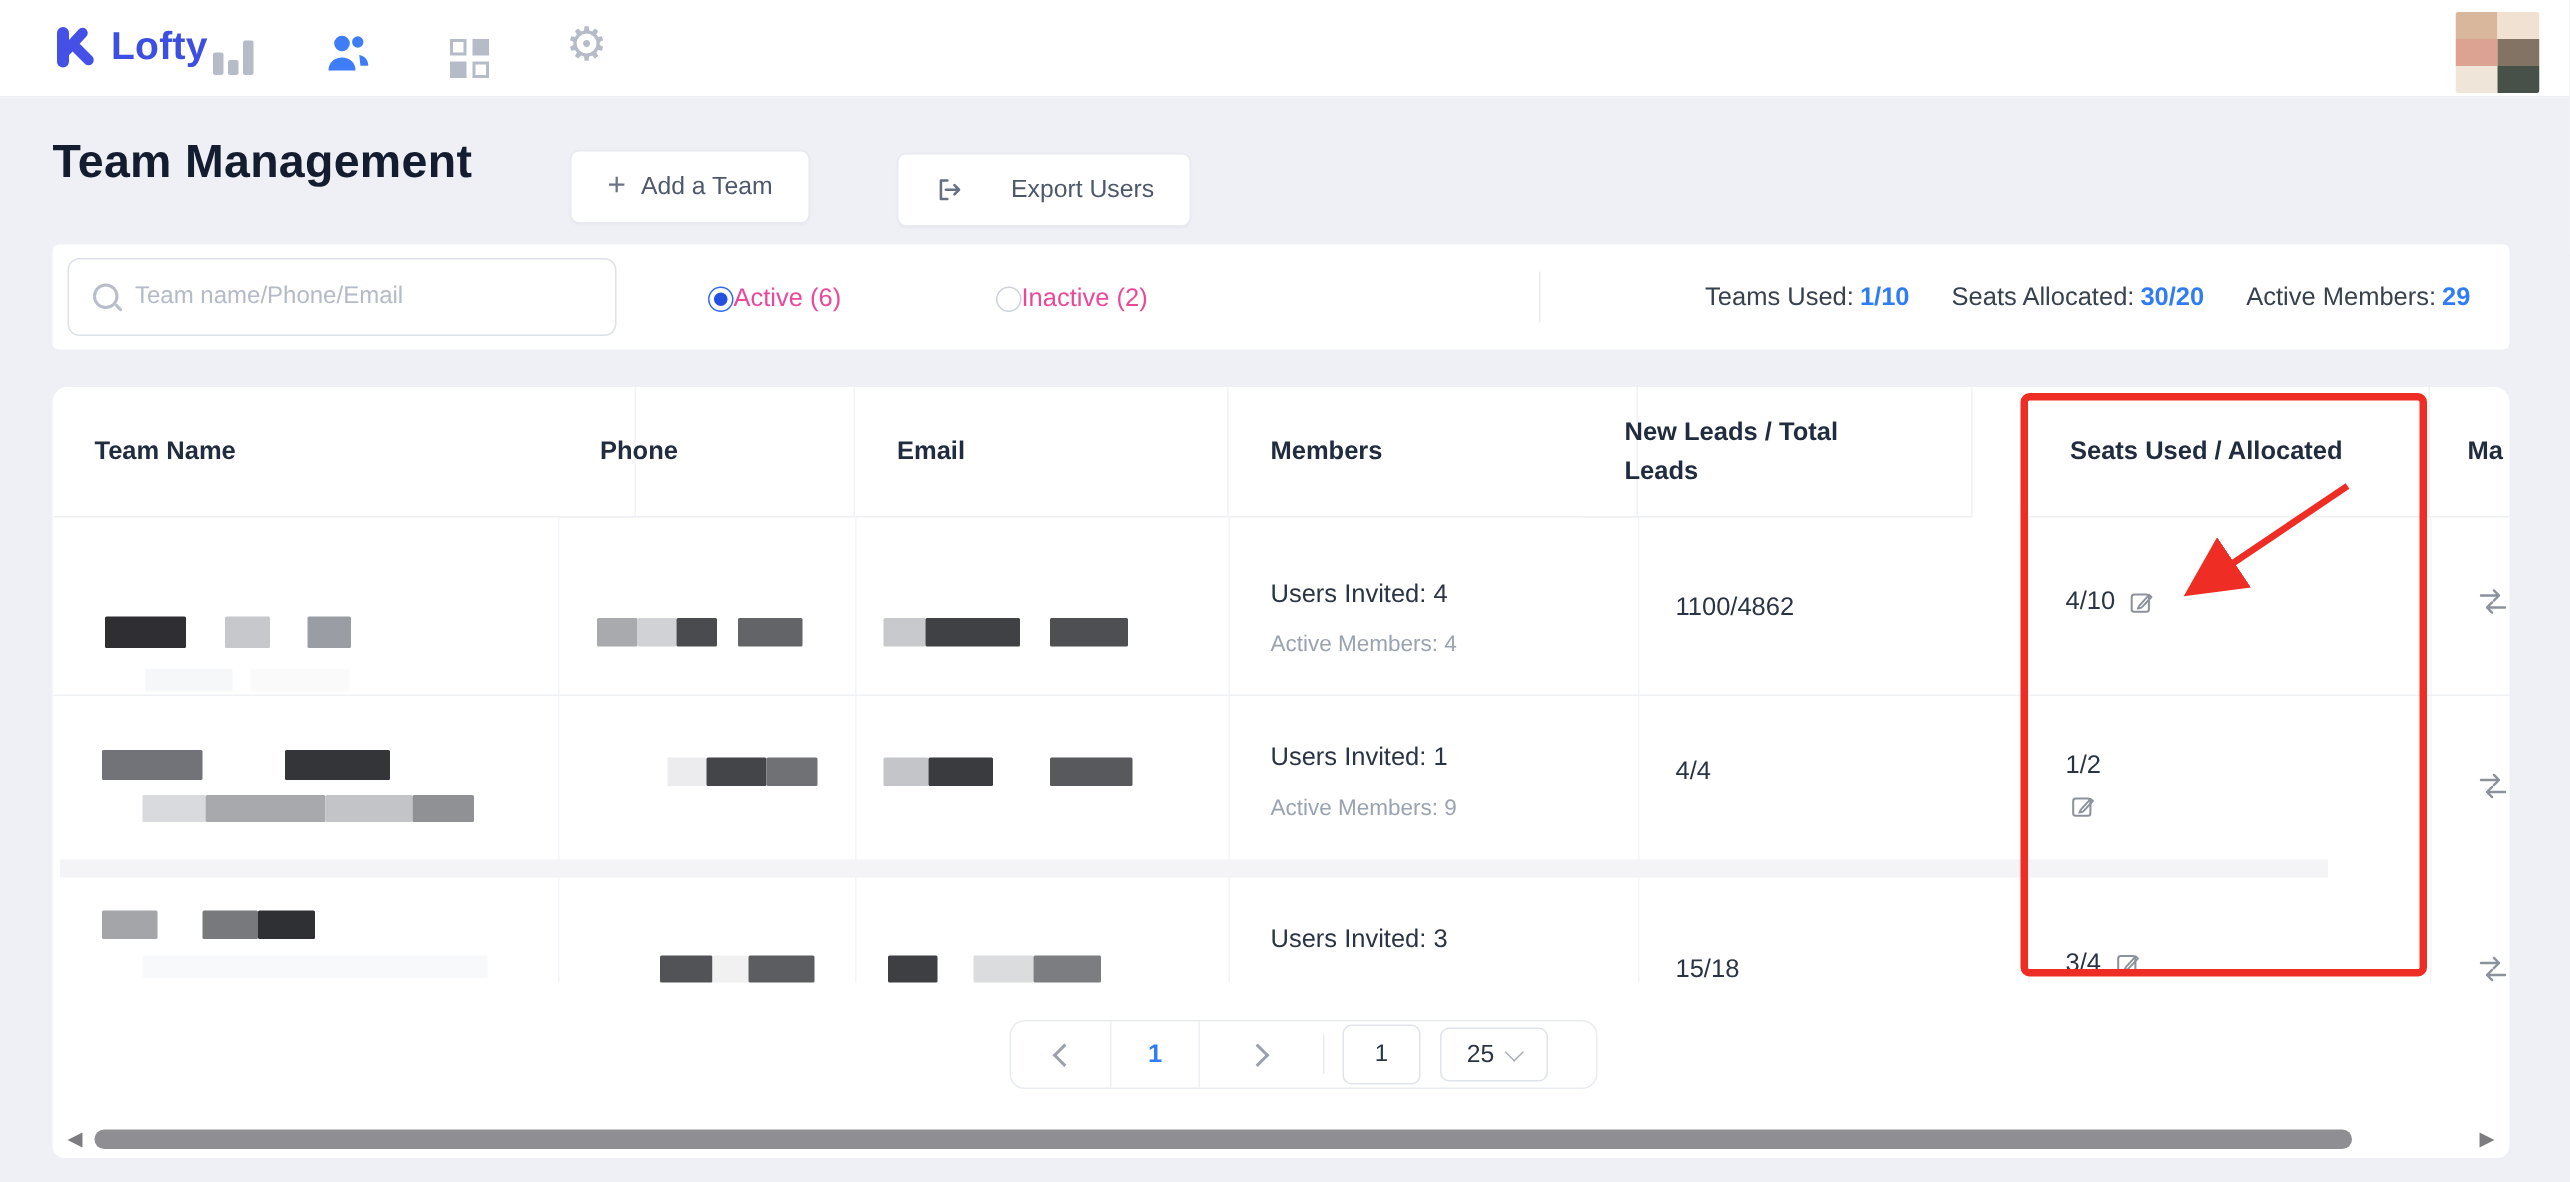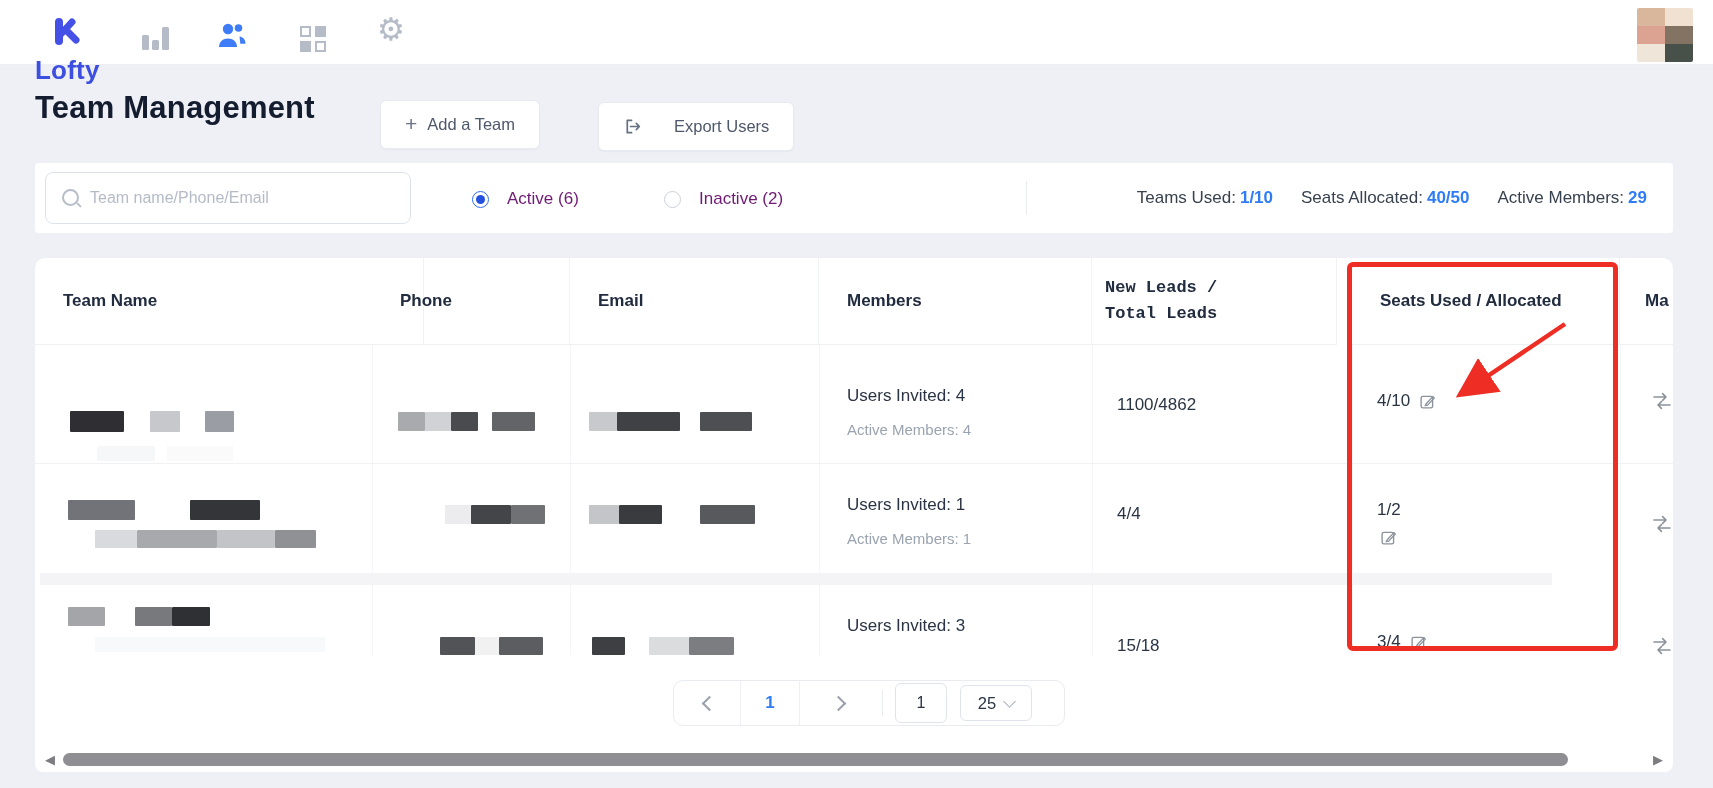--- a/index.html
+++ b/index.html
@@ -2,21 +2,21 @@
 <html><head>
 <meta charset="utf-8">
 <style>
   html,body{margin:0;padding:0;background:#eef0f6;}
   .stage{position:relative;width:1713px;height:788px;background:#eef0f6;overflow:hidden;
          font-family:"Liberation Sans","DejaVu Sans",sans-serif;color:#2a3444;}
   .abs{position:absolute;}
   i.rb{position:absolute;display:block;border-radius:1px;}
   
   .navbar{left:0;top:0;width:1713px;height:64px;background:#fff;border-bottom:1px solid #edeff3;}
-  .logo{left:35px;top:14px;display:flex;align-items:center;gap:9px;flex-direction:column;}
+  .logo{left:35px;top:14px;display:flex;align-items:center;gap:9px;}
   .logo-text{font-size:26px;font-weight:800;color:#3d4fe0;letter-spacing:.2px;}
   .nav-ic{width:34px;height:34px;display:flex;align-items:flex-end;justify-content:center;cursor:pointer;}
   .bars{display:flex;align-items:flex-end;gap:3px;}
   .bars b{display:block;width:7px;background:#b5bcc7;border-radius:1.5px;}
   .grid4{display:grid;grid-template-columns:11px 11px;grid-template-rows:11px 11px;gap:4px;}
   .grid4 b{display:block;box-sizing:border-box;}
   .g-out{border:2.5px solid #b5bcc7;background:#fff;}
   .g-fill{background:#b5bcc7;}
   .gear{font-size:31px;color:#b5bcc7;line-height:34px;}
   .avatar{left:1637px;top:8px;width:56px;height:54px;display:grid;border-radius:2px;overflow:hidden;
@@ -28,21 +28,21 @@
   .plus{font-size:21px;color:#6b7587;font-weight:400;margin-top:-2px;}
   
   .filter-card{left:35px;top:163px;width:1638px;height:70px;background:#fff;border-radius:4px;}
   .search{left:10px;top:9px;width:366px;height:52px;border:1px solid #dde2ea;border-radius:8px;box-sizing:border-box;background:#fff;}
   .search input{position:absolute;left:42px;top:1px;width:310px;height:46px;border:none;outline:none;
         font-size:16px;color:#333c4c;font-family:inherit;background:transparent;}
   .search input::placeholder{color:#b4bbc7;}
   .mag{position:absolute;left:16px;top:16px;width:13px;height:13px;border:2px solid #b7bec9;border-radius:50%;}
   .mag:after{content:"";position:absolute;left:12px;top:13px;width:6px;height:2px;background:#b7bec9;
         transform:rotate(45deg);border-radius:1px;}
-  .radio{display:flex;align-items:center;gap:18px;font-size:17px;color:#701a75;cursor:pointer;}
+  .radio{display:flex;align-items:center;gap:0;font-size:17px;color:#ec4899;cursor:pointer;}
   .rdot{width:17px;height:17px;border-radius:50%;box-sizing:border-box;background:#fff;display:flex;align-items:center;justify-content:center;}
   .rdot.on{border:1.5px solid #2f6bf0;}
   .rdot.on i{display:block;width:9px;height:9px;border-radius:50%;background:#2350de;}
   .rdot.off{border:1.5px solid #ccd2db;}
   .stats{right:26px;top:0;height:70px;display:flex;align-items:center;gap:28px;font-size:17px;color:#38424f;}
   .stats b{color:#2f7cf6;font-weight:700;margin-left:4px;}
   .vdiv{left:991px;top:18px;width:1px;height:34px;background:#e9ebef;}
   
   .table-card{left:35px;top:258px;width:1638px;height:514px;background:#fff;border-radius:10px 10px 8px 8px;overflow:hidden;}
   .th{position:absolute;top:0;height:87px;display:flex;align-items:center;box-sizing:border-box;
@@ -164,21 +164,21 @@
       <span class="rdot off"></span>
       <span>Inactive (2)</span>
     </div>
 
     <div class="abs vdiv"></div>
     <div class="abs stats">
       <span>
         <span>Teams Used:</span><b>1/10</b>
       </span>
       <span>
-        <span>Seats Allocated:</span><b>40/50</b>
+        <span>Seats Allocated:</span><b>30/20</b>
       </span>
       <span>
         <span>Active Members:</span><b>29</b>
       </span>
     </div>
   </div>
 
   <div class="abs table-card">
 
     <div class="th" style="left:0;width:389px;">
@@ -186,21 +186,21 @@
       </div>
     <div class="th" style="left:337px;width:198px;">
       <span>Phone</span>
       </div>
     <div class="th" style="left:535px;width:249px;">
       <span>Email</span>
       </div>
     <div class="th" style="left:784px;width:273px;">
       <span>Members</span>
       </div>
-    <div class="th" style="left:1042px;width:260px;font-family:Liberation Mono, monospace;">
+    <div class="th" style="left:1020px;width:260px;">
       <span style="width:170px;">New Leads / Total Leads</span>
       </div>
     <div class="th" style="left:1317px;width:268px;">
       <span>Seats Used / Allocated</span>
       </div>
     <div class="th" style="left:1585px;width:53px;border-right:none;">
       <span style="padding-left:25px;">Ma</span>
       </div>
 
     <div class="colline" style="left:337px;"></div>
@@ -258,21 +258,21 @@
 
       <i class="rb" style="left:410px;top:247px;width:26px;height:19px;background:#ececee;"></i>
       <i class="rb" style="left:436px;top:247px;width:40px;height:19px;background:#444549;"></i>
       <i class="rb" style="left:476px;top:247px;width:34px;height:19px;background:#6f7175;"></i>
 
       <i class="rb" style="left:554px;top:247px;width:30px;height:19px;background:#c3c5c8;"></i>
       <i class="rb" style="left:584px;top:247px;width:43px;height:19px;background:#3a3b3f;"></i>
       <i class="rb" style="left:665px;top:247px;width:55px;height:19px;background:#58595d;"></i>
 
       <div class="cellt" style="left:812px;top:237px;">Users Invited: 1</div>
-      <div class="subt" style="left:812px;top:272px;">Active Members: 1</div>
+      <div class="subt" style="left:812px;top:272px;">Active Members: 9</div>
       <div class="cellt" style="left:1082px;top:246px;">4/4</div>
       <div class="seat" style="left:1342px;top:242px;flex-direction:column;">
         <span>1/2</span>
         <span class="editic">
           <svg width="17" height="17" viewBox="0 0 20 20">
               <rect x="2.5" y="4" width="13.5" height="13.5" rx="2" fill="none" stroke="#8b929c" stroke-width="1.6"></rect>
               <path d="M8.5 12.6 16.2 4.2 l1.8 1.7 -7.8 8.3 -2.9.8z" fill="none" stroke="#8b929c" stroke-width="1.5" stroke-linejoin="round"></path>
             </svg>
         </span>
       </div>

